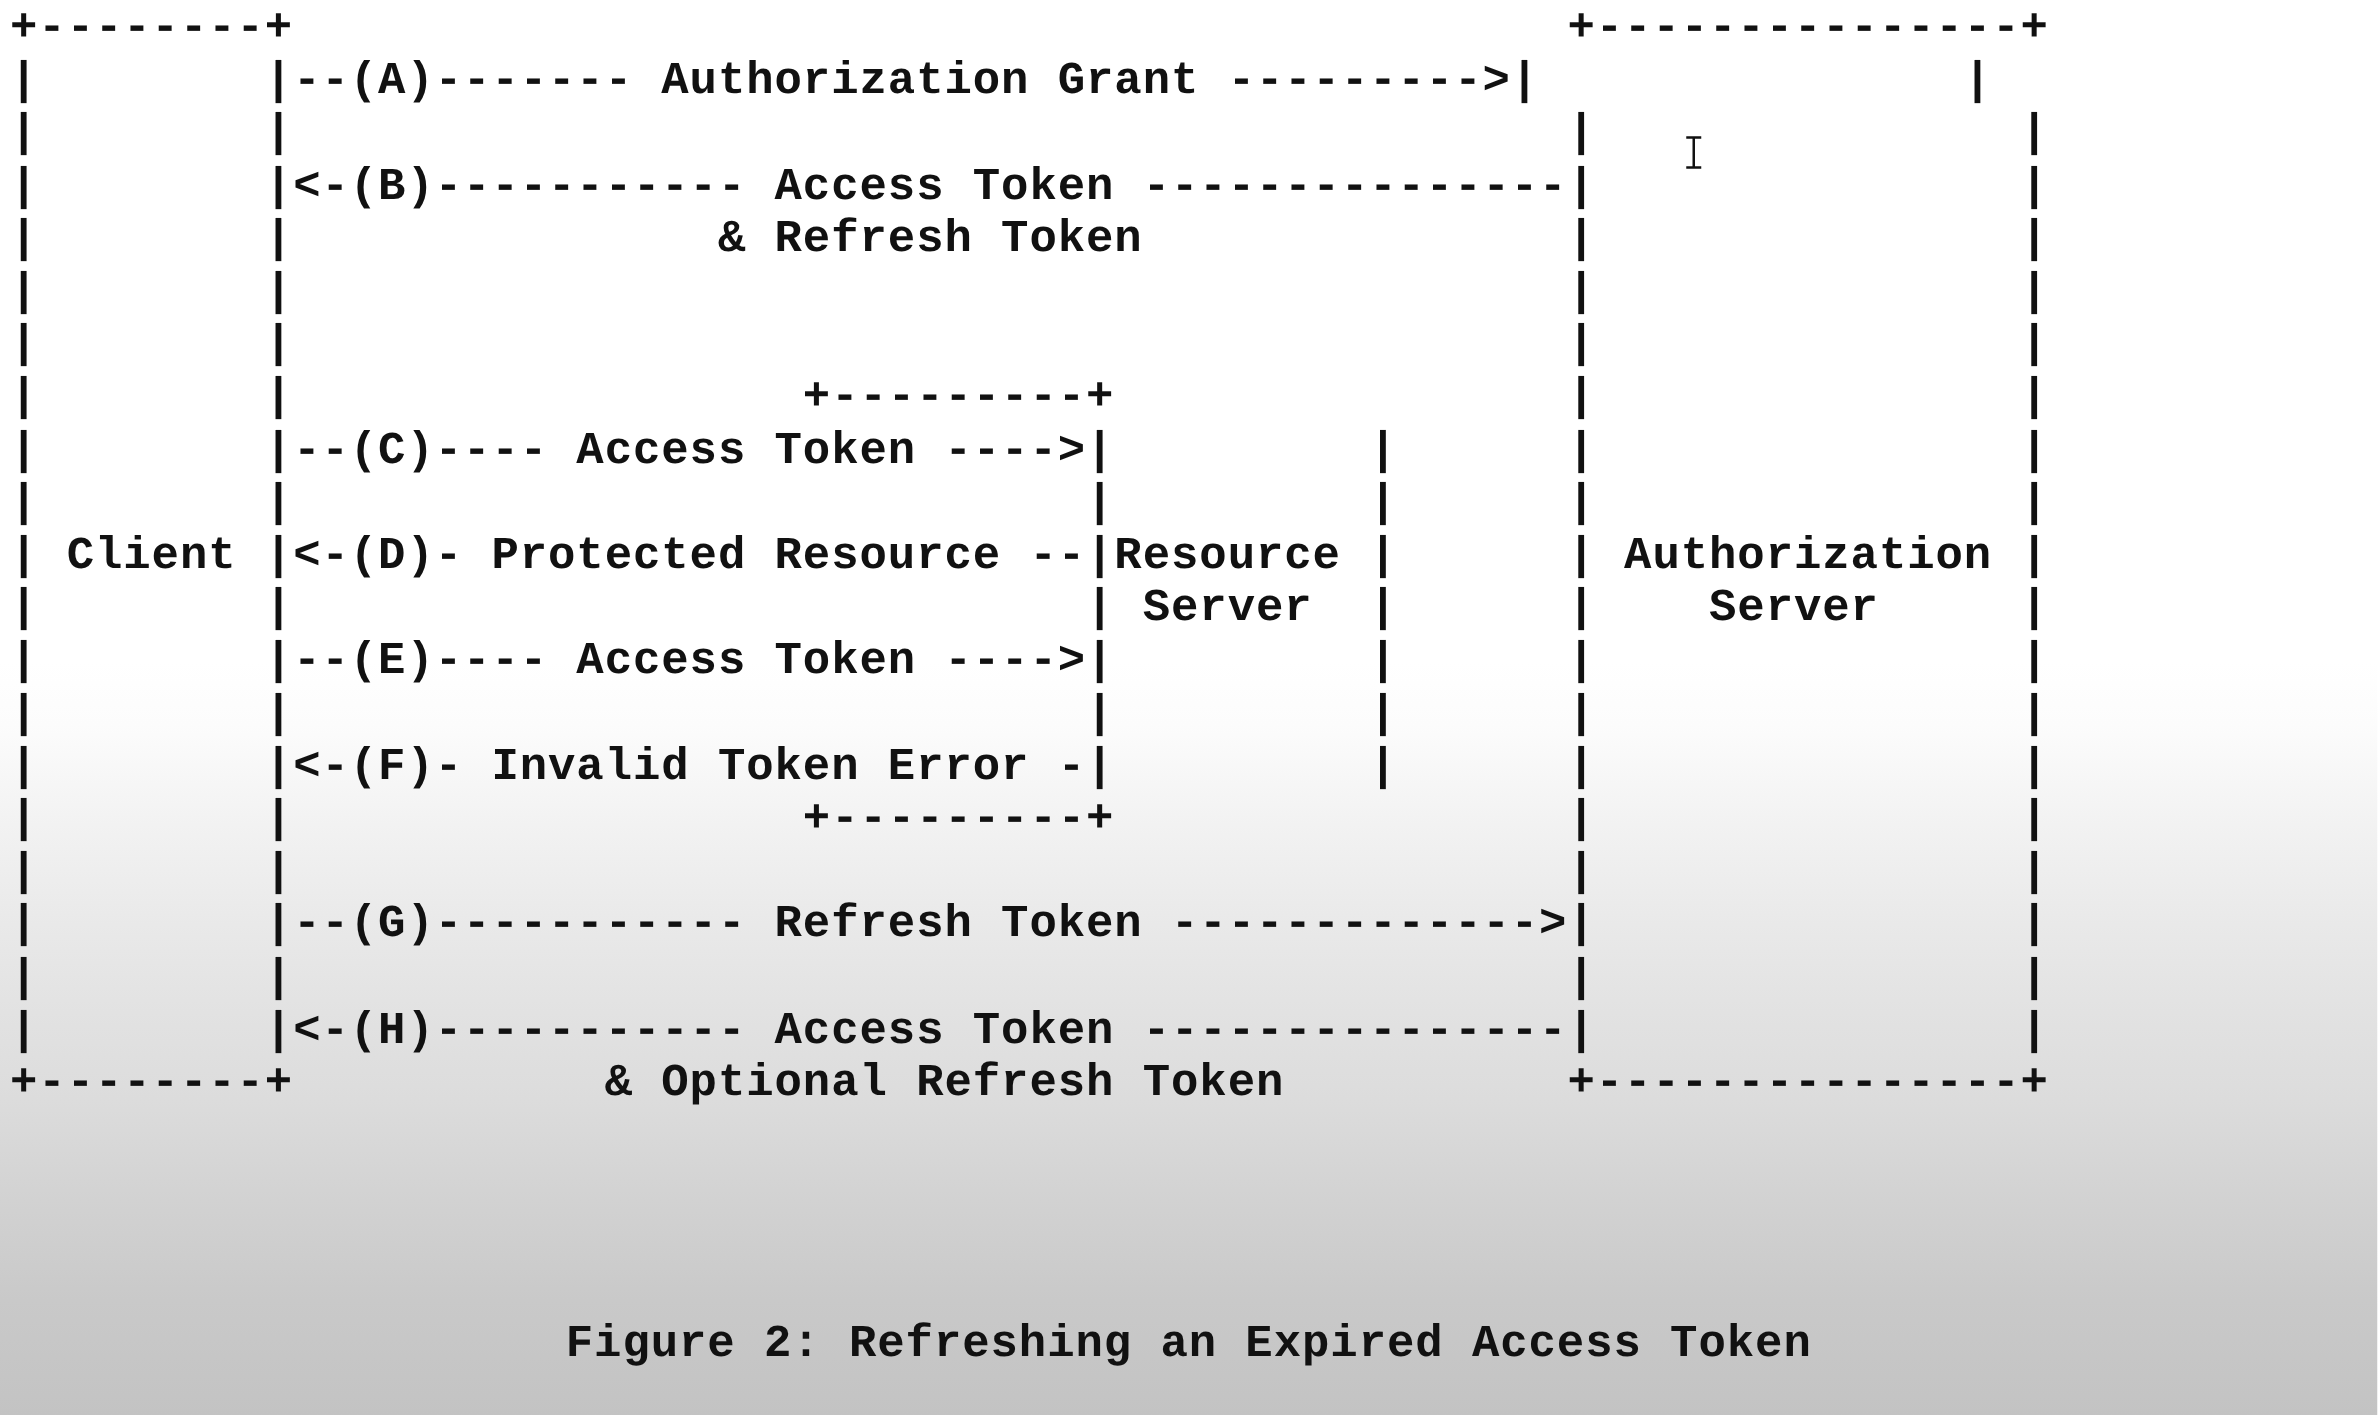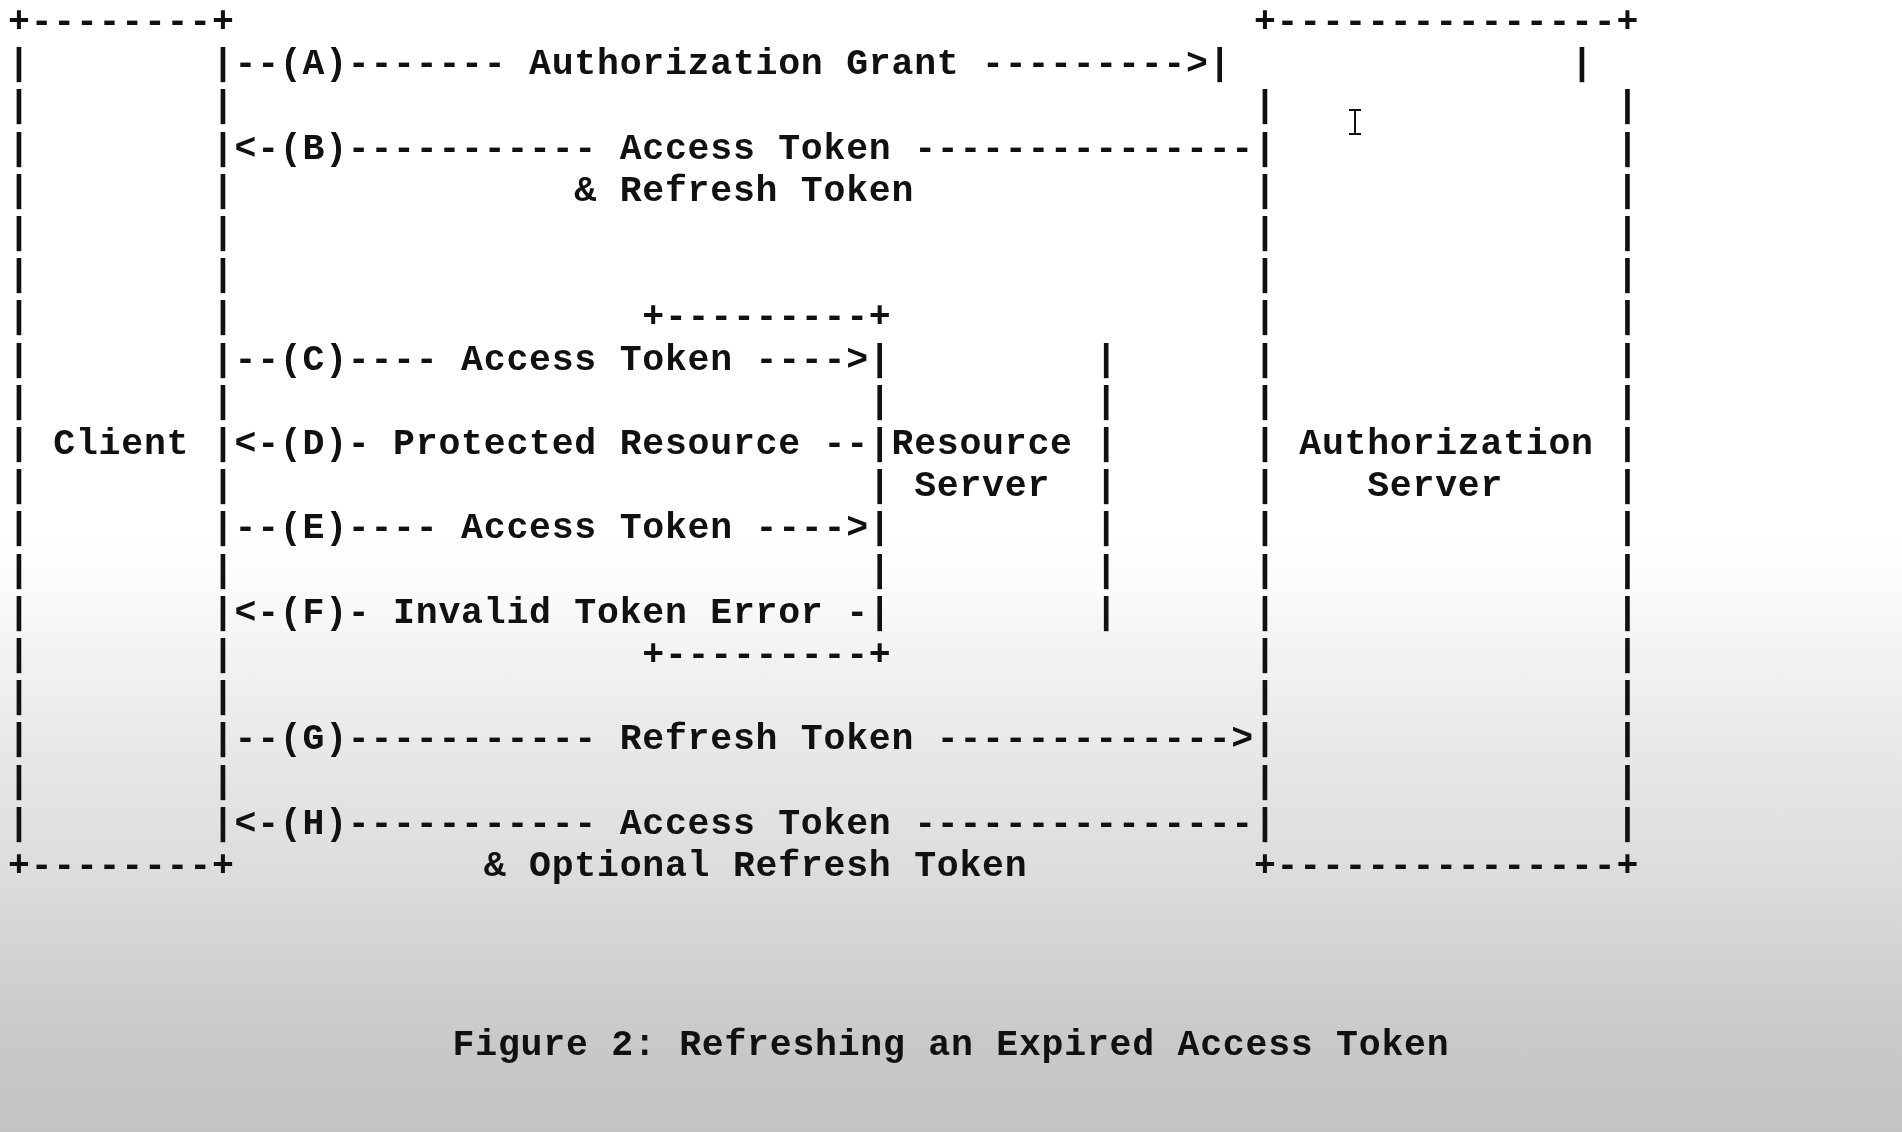--- a/index.html
+++ b/index.html
@@ -49,21 +49,21 @@
     color: #111111;
     font-weight: 600;
     white-space: pre;
     -webkit-font-smoothing: antialiased;
   }
 
   
   #figure-caption {
     position: absolute;
     left: 0;
-    top: 1025px;
+    top: 1055px;
     width: 1902px;
     text-align: center;
     font-family: "Liberation Mono", "DejaVu Sans Mono", monospace;
     font-size: 36.5px;
     letter-spacing: 0.75px;
     color: #111111;
     font-weight: 600;
     white-space: pre;
   }
 

